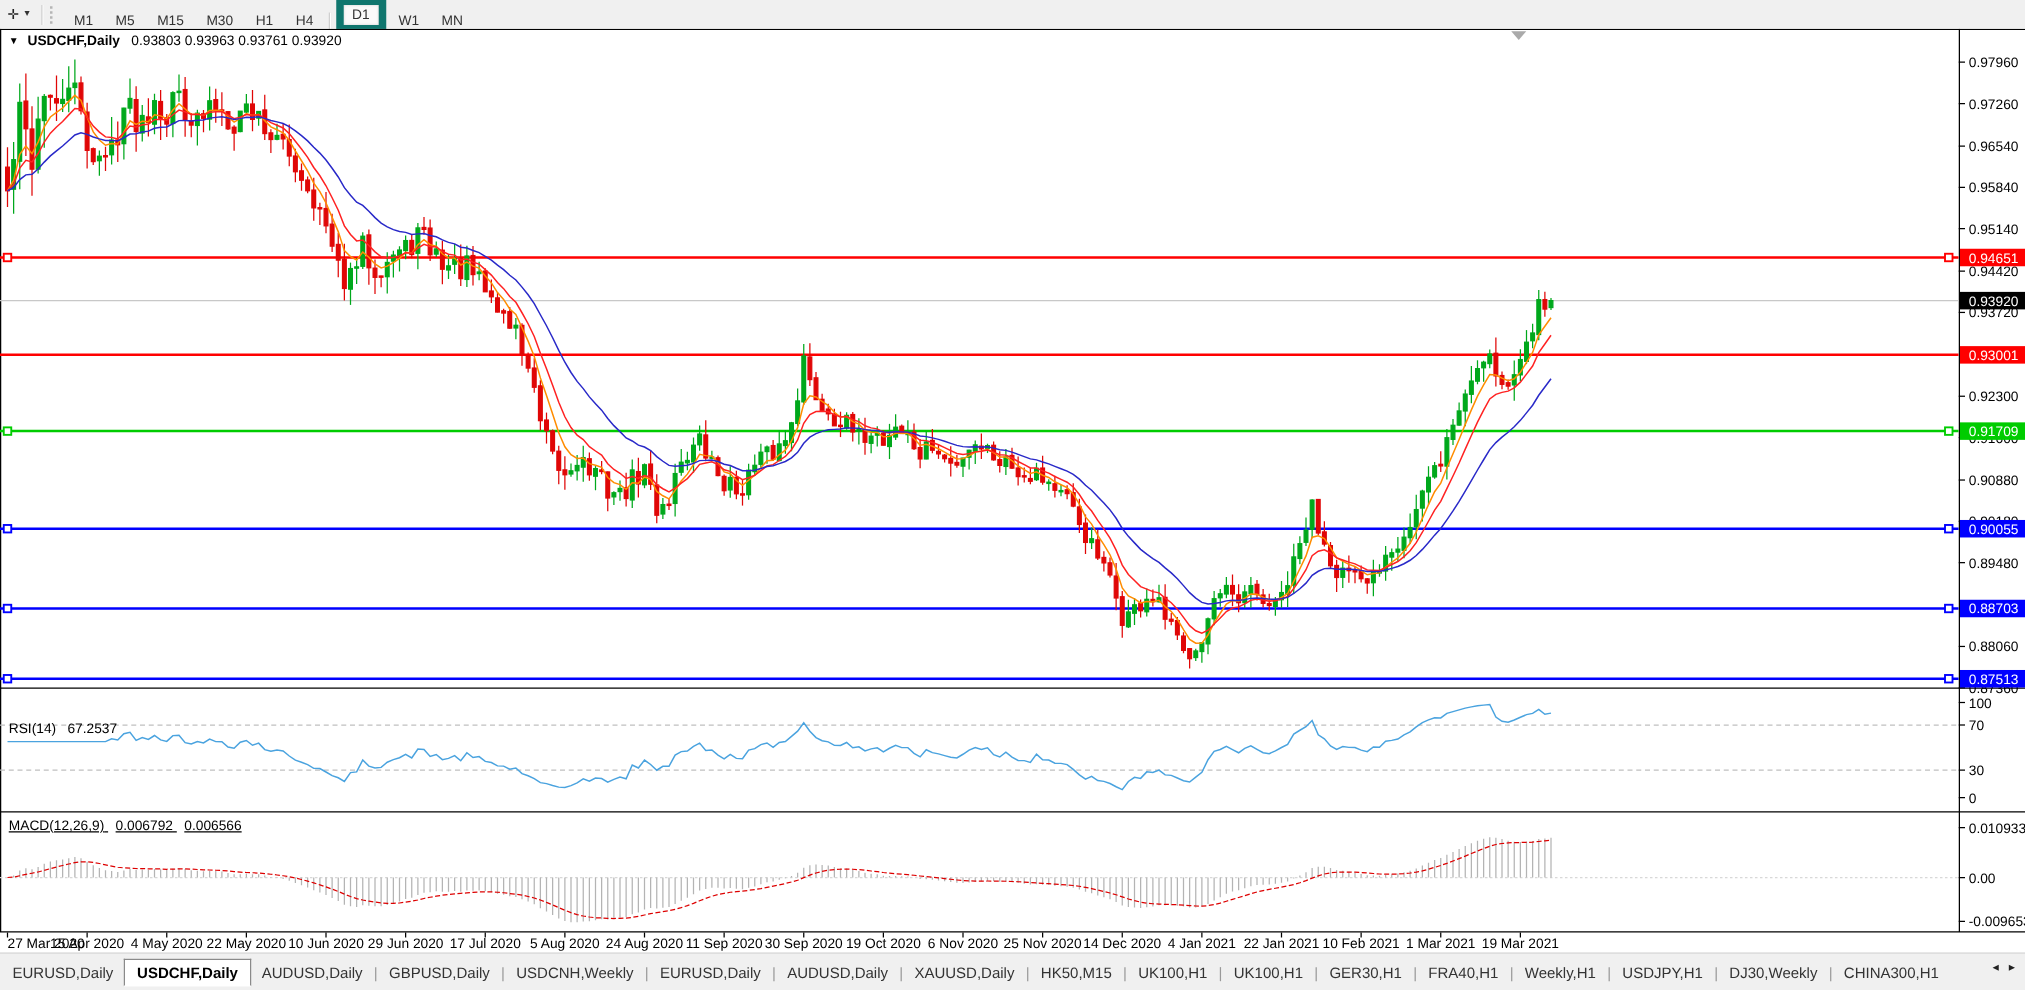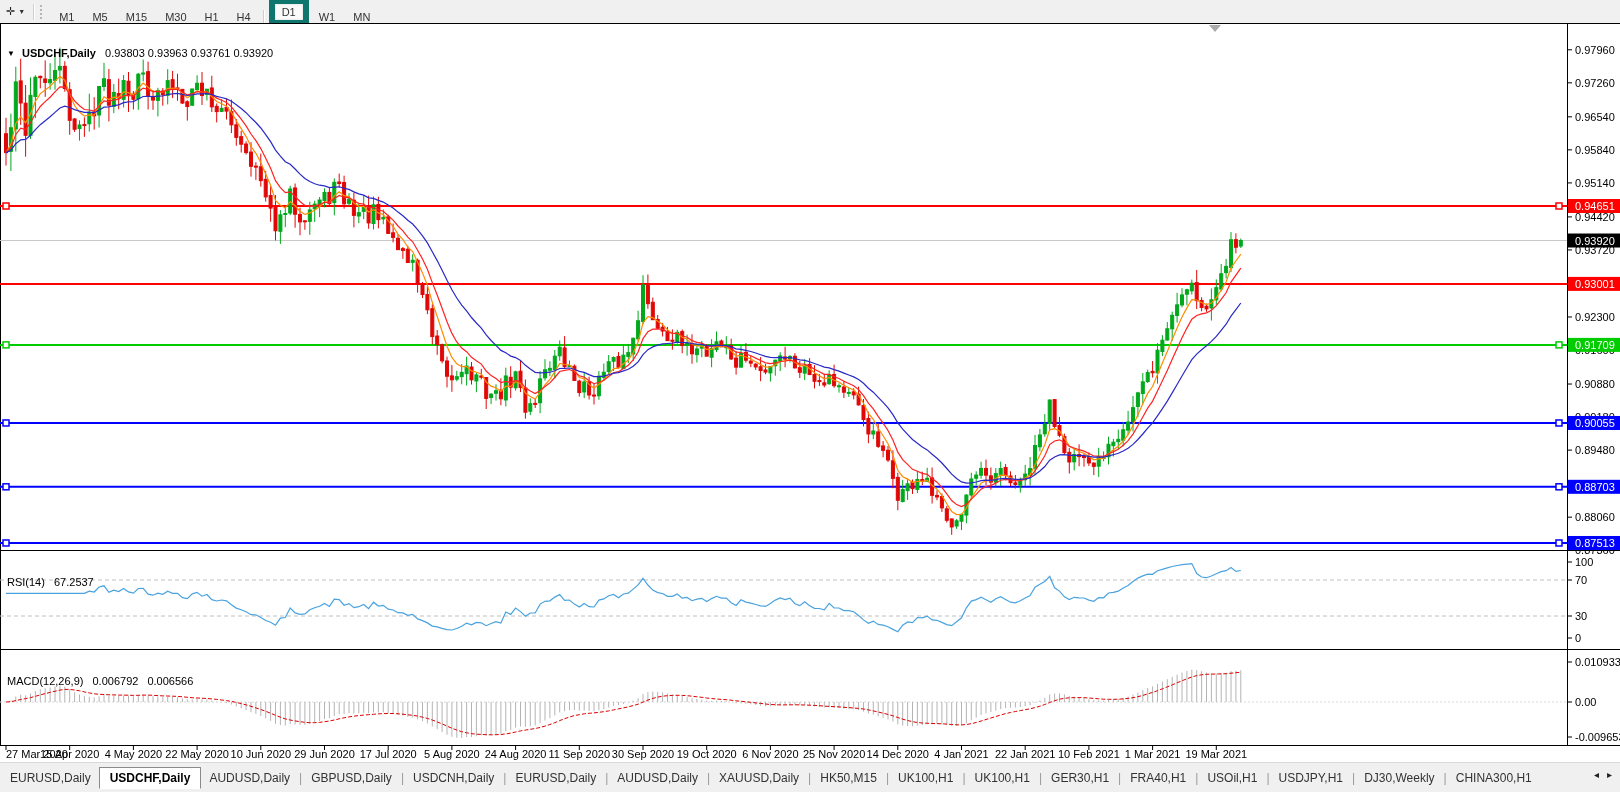--- a/index.html
+++ b/index.html
@@ -10,26 +10,26 @@
            display:flex;align-items:center;font-size:11px;color:#333;}
   .tb-icon{padding:0 3px 0 6px;font-size:11px;color:#222;cursor:default;}
   .tb-caret{font-size:7px;color:#333;padding-right:5px;}
   .tb-sep{width:1px;height:16px;background:#cfcfcf;border-right:1px solid #fff;margin:0 3px;}
   .tb-grip{width:4px;height:14px;border-left:2px dotted #b5b5b5;margin:0 4px 0 2px;}
   .tf-btn{padding:2px 7px;margin:0 1px;border:1px solid transparent;border-radius:1px;cursor:default;}
   .tf-btn.active{background:#fafafa;border:6px solid #0f766e;box-shadow:inset 0 0 2px #ccc;}
   
   #chart-svg{position:absolute;left:0;top:23px;}
   
-  .pane-label{position:absolute;font-size:11px;color:#000;white-space:nowrap;margin-top:20px;}
+  .pane-label{position:absolute;font-size:11px;color:#000;white-space:nowrap;}
   #main-title{left:7px;top:27px;}
   #main-title .collapse{font-size:8px;vertical-align:1px;color:#000;margin-right:4px;}
   #main-title b{font-weight:bold;}
-  #rsi-label{left:7px;top:556px;}
-  #macd-label{left:7px;top:655px;}
+  #rsi-label{left:7px;top:577px;}
+  #macd-label{left:7px;top:655px;text-decoration:underline;}
   .lbl-gap{margin-left:6px;}
   
   #tabbar{position:absolute;left:0;top:762px;width:1620px;height:30px;background:#f0f0f0;
           border-top:1px solid #d8d8d8;font-size:12px;color:#333;overflow:hidden;}
   #tabs{position:absolute;left:2px;top:3px;height:24px;display:flex;align-items:center;white-space:nowrap;}
   .tab{padding:3px 8px;cursor:default;}
   .tab.active{background:#fff;border:1px solid #8a8a8a;border-bottom:1px solid #fff;
               font-weight:bold;color:#000;padding:3px 10px;}
   .tab-sep{color:#9a9a9a;padding:0 1px;}
   #tab-arrows{position:absolute;right:4px;top:6px;color:#222;font-size:10px;background:#f0f0f0;padding-left:6px;}
@@ -981,39 +981,39 @@
 </div>
 
 <div id="tabbar">
   <div id="tabs">
       <span class="tab">EURUSD,Daily</span>
       <span class="tab active">USDCHF,Daily</span>
       <span class="tab">AUDUSD,Daily</span>
       <span class="tab-sep">|</span>
       <span class="tab">GBPUSD,Daily</span>
       <span class="tab-sep">|</span>
-      <span class="tab">USDCNH,Daily</span>
+      <span class="tab">USDCNH,Weekly</span>
       <span class="tab-sep">|</span>
       <span class="tab">EURUSD,Daily</span>
       <span class="tab-sep">|</span>
       <span class="tab">AUDUSD,Daily</span>
       <span class="tab-sep">|</span>
       <span class="tab">XAUUSD,Daily</span>
       <span class="tab-sep">|</span>
       <span class="tab">HK50,M15</span>
       <span class="tab-sep">|</span>
       <span class="tab">UK100,H1</span>
       <span class="tab-sep">|</span>
       <span class="tab">UK100,H1</span>
       <span class="tab-sep">|</span>
       <span class="tab">GER30,H1</span>
       <span class="tab-sep">|</span>
       <span class="tab">FRA40,H1</span>
       <span class="tab-sep">|</span>
-      <span class="tab">USOil,H1</span>
+      <span class="tab">Weekly,H1</span>
       <span class="tab-sep">|</span>
       <span class="tab">USDJPY,H1</span>
       <span class="tab-sep">|</span>
       <span class="tab">DJ30,Weekly</span>
       <span class="tab-sep">|</span>
       <span class="tab">CHINA300,H1</span>
     </div>
   <div id="tab-arrows">
     <span>◂</span><span>▸</span>
   </div>

